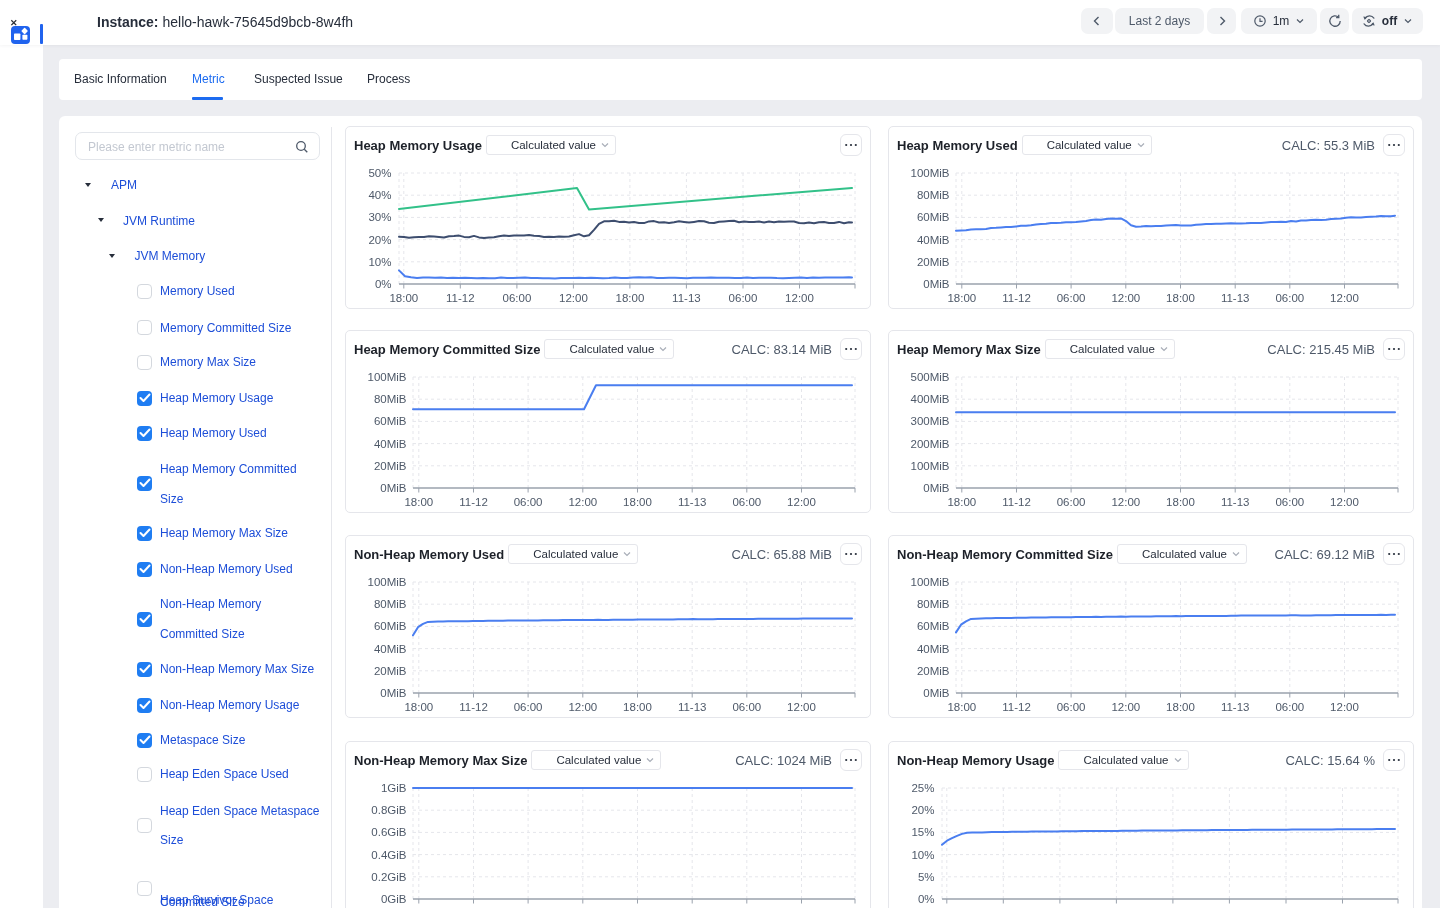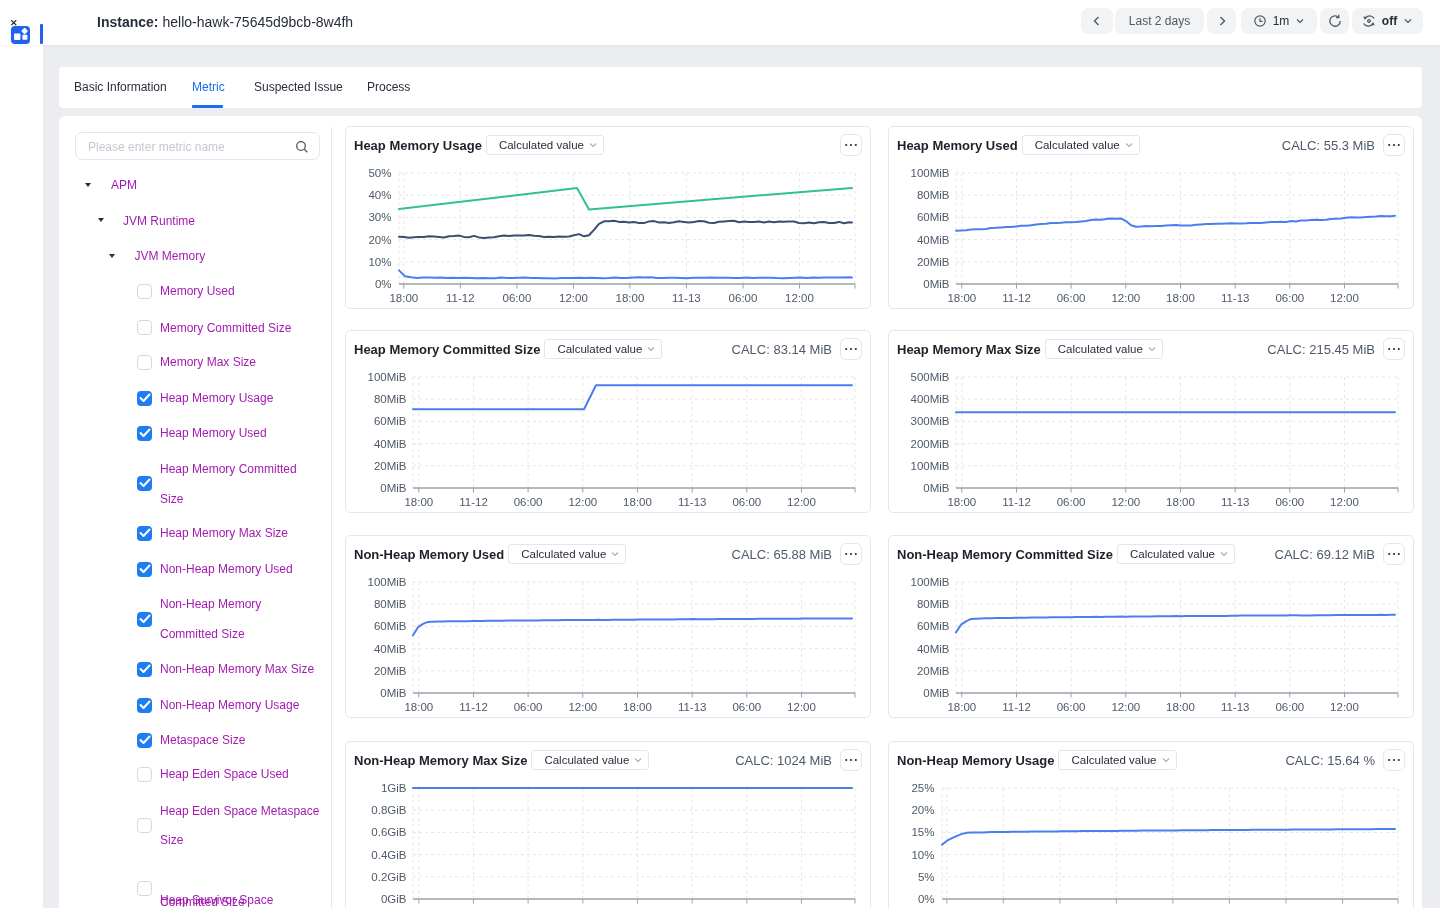--- a/index.html
+++ b/index.html
@@ -8,43 +8,43 @@
   .strip { position:absolute; left:0; top:0; width:43px; height:908px; background:#fff; }
   .header { position:absolute; left:0; top:0; width:1440px; height:45px; background:#fff; box-shadow:0 1px 3px rgba(30,40,60,0.05); }
   .inst { position:absolute; left:59px; top:14px; font-size:14px; font-weight:600; color:#272e3b;margin-left:38px; }
   .inst .name { font-weight:400; margin-left:4px; }
   .hbtn { position:absolute; top:8px; height:26px; background:#f2f3f5; border-radius:7px; color:#4e5969; font-size:12px; display:flex; align-items:center; justify-content:center; }
   
   .logo { position:absolute; left:11px; top:26px; width:19px; height:18px; background:#2063ee; border-radius:4px; }
   .logobar { position:absolute; left:40px; top:24px; width:3px; height:20px; background:#2063ee; border-radius:1px; }
   .logox { position:absolute; left:10px; top:18px; font-size:9px; color:#2b2f36; font-weight:700; }
   
-  .tabcard { position:absolute; left:59px; top:59px; width:1363px; height:41px; background:#fff; border-radius:4px;margin-top:8px; }
+  .tabcard { position:absolute; left:59px; top:59px; width:1363px; height:41px; background:#fff; border-radius:4px; }
   .tab { position:absolute; top:0; height:41px; line-height:41px; font-size:12px; color:#272e3b; }
   .tab.active { color:#1c6bf0; }
   .underline { position:absolute; left:133px; top:38px; width:31px; height:3px; background:#1c6bf0; border-radius:1px; }
   
   .maincard { position:absolute; left:59px; top:116px; width:1363px; height:812px; background:#fff; border-radius:6px; }
   .divider { position:absolute; left:331px; top:127px; width:1px; height:781px; background:#e5e6eb; }
   
   .search { position:absolute; left:75px; top:132px; width:245px; height:28px; border:1px solid #e3e6eb; border-radius:7px; background:#fff; }
   .search .ph { position:absolute; left:12px; top:7px; font-size:12px; color:#c3c8d1; }
   .search svg { position:absolute; right:10px; top:7px; }
   
-  .trow { position:absolute; height:16px; line-height:16px; font-size:12px; color:#a21caf; }
+  .trow { position:absolute; height:16px; line-height:16px; font-size:12px; color:#1d4ed8; }
   .caret { position:absolute; width:0; height:0; border-left:3.8px solid transparent; border-right:3.8px solid transparent; border-top:4.8px solid #272e3b; }
   .cb { position:absolute; width:15px; height:15px; border-radius:4px; }
   .cb.on { background:#1f7df2; }
   .cb.off { background:#fff; border:1px solid #d4d8de; }
   .cb svg { position:absolute; left:1.5px; top:2px; }
   
   .ccard { position:absolute; width:526px; height:183px; background:#fff; border:1px solid #e5e6eb; border-radius:5px; }
   .chead { position:absolute; left:0; top:0; width:100%; height:36px; display:flex; align-items:center; padding:0 8px; }
   .ctitle { font-size:13px; font-weight:700; color:#1d2129; white-space:nowrap; }
-  .cdrop { margin-left:4px; height:20px; border:1px solid #e5e6eb; border-radius:3px; display:inline-flex; align-items:center; padding:0 5px 0 12px; font-size:11.5px; color:#272e3b; gap:4px; white-space:nowrap; }
+  .cdrop { margin-left:4px; height:20px; border:1px solid #e5e6eb; border-radius:3px; display:inline-flex; align-items:center; padding:0 5px 0 24px; font-size:11.5px; color:#272e3b; gap:4px; white-space:nowrap; }
   .spacer { flex:1; }
   .calc { font-size:13px; color:#4e5969; margin-right:8px; white-space:nowrap; }
   .more { width:22px; height:22px; border:1px solid #e5e6eb; border-radius:6px; display:inline-flex; align-items:center; justify-content:center; flex:none; }
 </style>
 </head>
 <body>
   <div class="strip"></div>
   <div class="maincard"></div>
   <div class="header">
     <span class="inst">Instance:<span class="name">hello-hawk-75645d9bcb-8w4fh</span></span>

